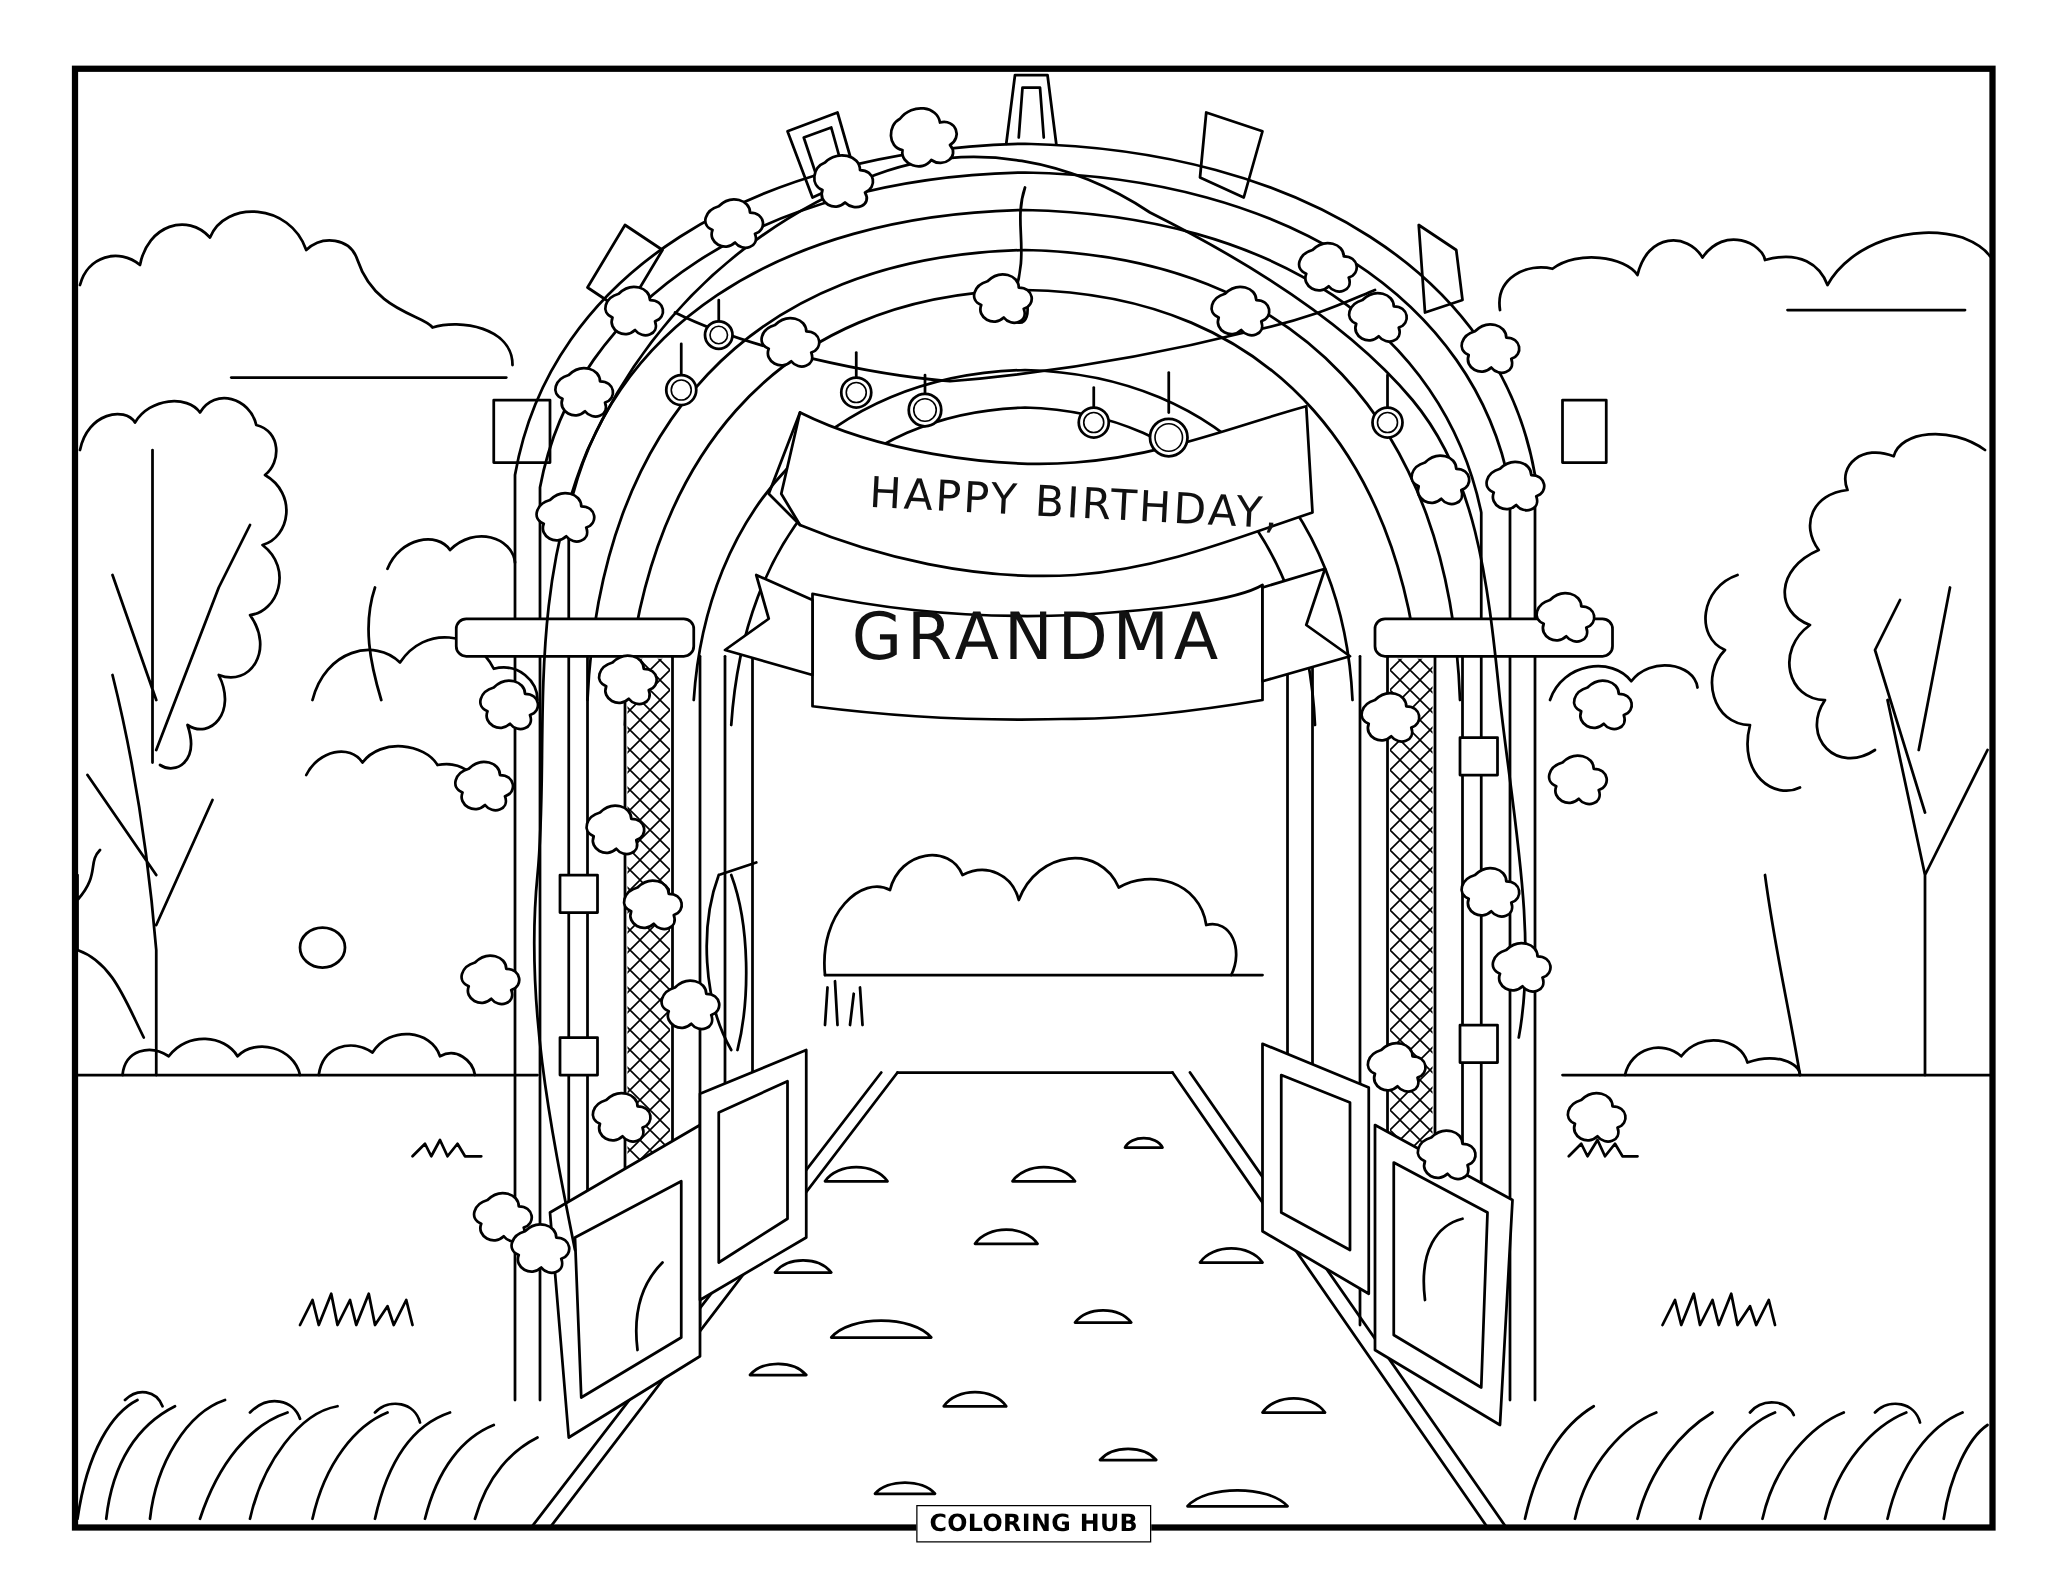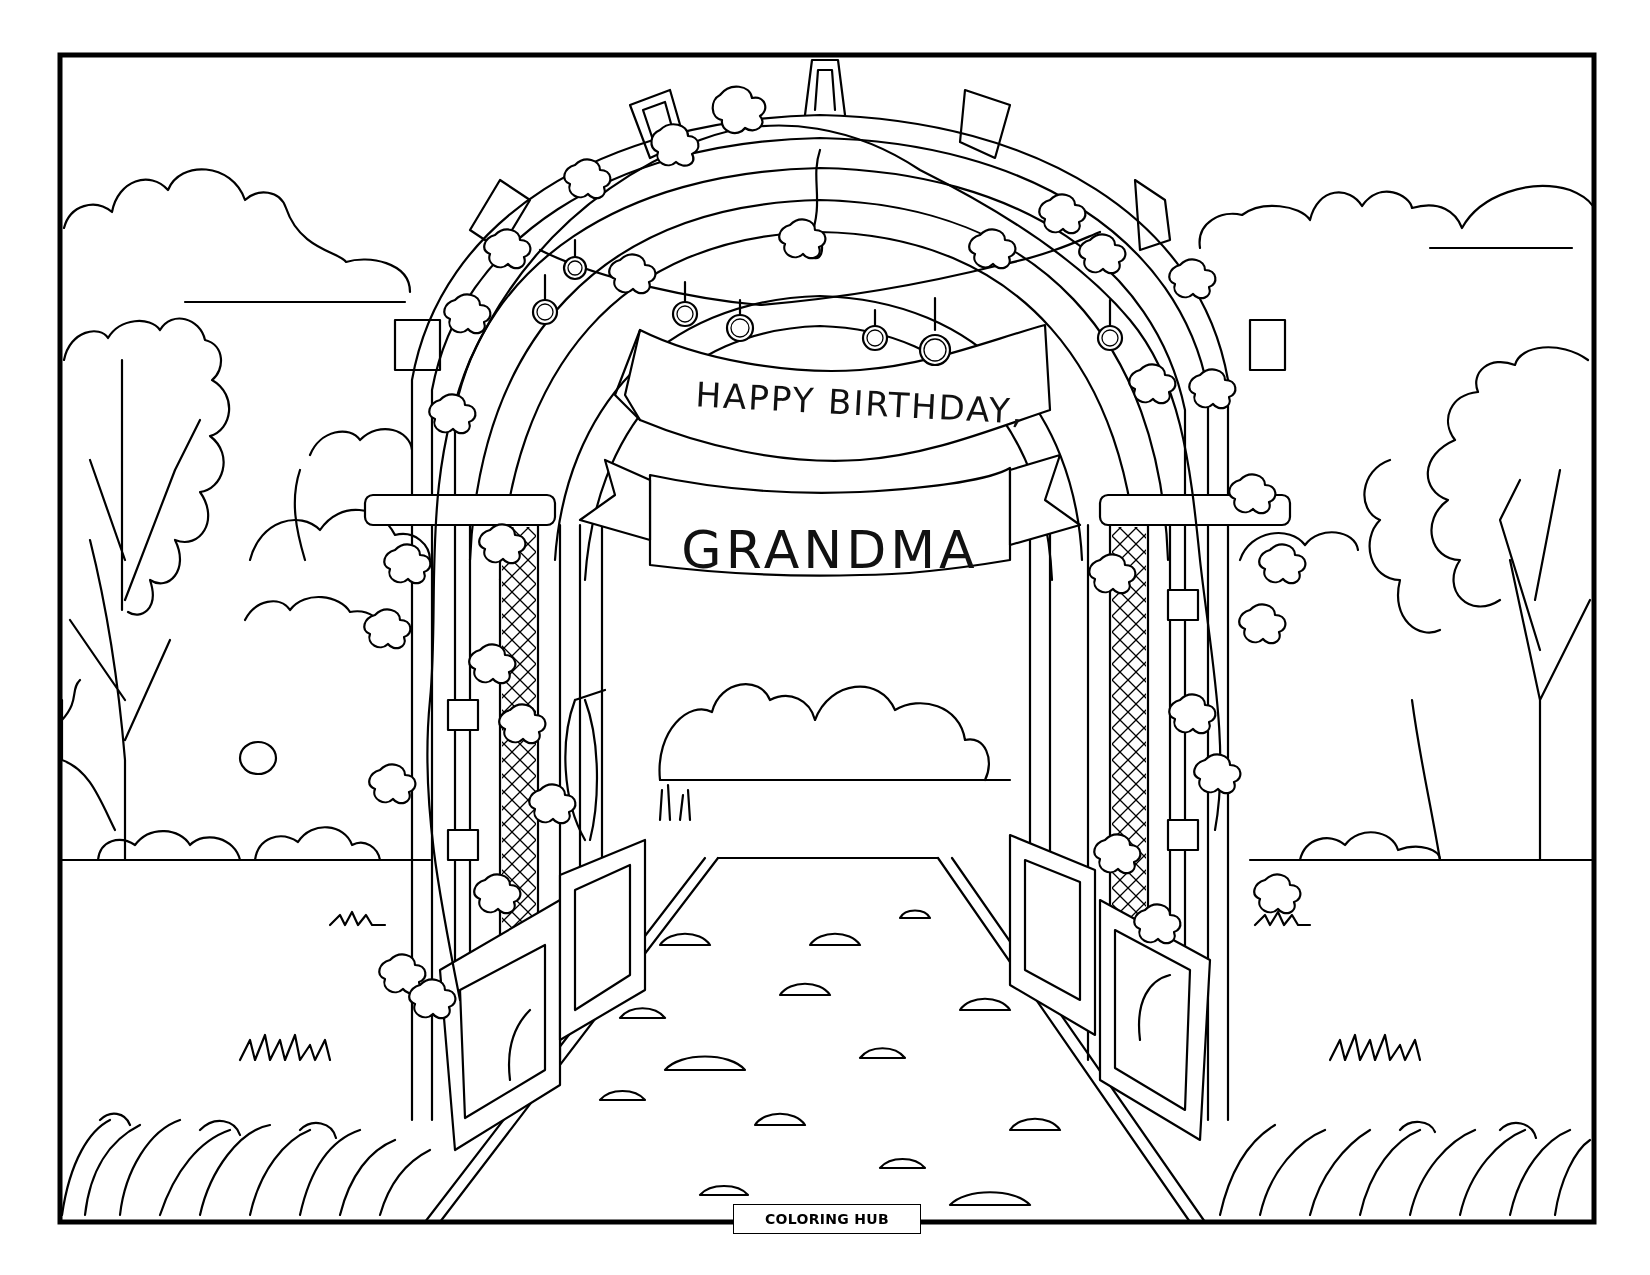--- a/index.html
+++ b/index.html
@@ -8,26 +8,26 @@
   svg.art { position: absolute; left: 0; top: 0; width: 1650px; height: 1275px; }
   .ln { fill: none; stroke: #000; stroke-width: 2.2; stroke-linecap: round; stroke-linejoin: round; }
   .lnw { fill: #fff; stroke: #000; stroke-width: 2.2; stroke-linecap: round; stroke-linejoin: round; }
   .lnt { fill: none; stroke: #000; stroke-width: 1.3; stroke-linecap: round; }
   .frame { fill: none; stroke: #000; stroke-width: 5; }
   .banner-text {
     position: absolute; font-family: "DejaVu Sans", sans-serif; color: #111;
     letter-spacing: 2px; transform-origin: center; white-space: nowrap; text-align: center;
   }
   .banner-line1 { left: 690px; top: 383px; width: 340px; font-size: 34px; transform: rotate(3deg); font-weight: normal; }
-  .banner-line2 { left: 670px; top: 520px; width: 320px; font-size: 52px; font-weight: normal; letter-spacing: 4px; }
+  .banner-line2 { left: 670px; top: 480px; width: 320px; font-size: 52px; font-weight: normal; letter-spacing: 4px; }
   .watermark {
     position: absolute; left: 733px; top: 1204px; width: 188px; height: 30px;
     background: #fff; border: 1.5px solid #000; box-sizing: border-box;
     display: flex; align-items: center; justify-content: center;
-    font-family: "DejaVu Sans", sans-serif; font-weight: bold; font-size: 14px; color: #000; letter-spacing: 0.3px;
+    font-family: "DejaVu Sans", sans-serif; font-weight: bold; font-size: 19px; color: #000; letter-spacing: 0.3px;
   }
 </style>
 </head>
 <body>
 
 <div class="page">
 <svg class="art" viewBox="0 0 1650 1275">
 
   <rect class="frame" x="60" y="55" width="1534" height="1167"></rect>
 

